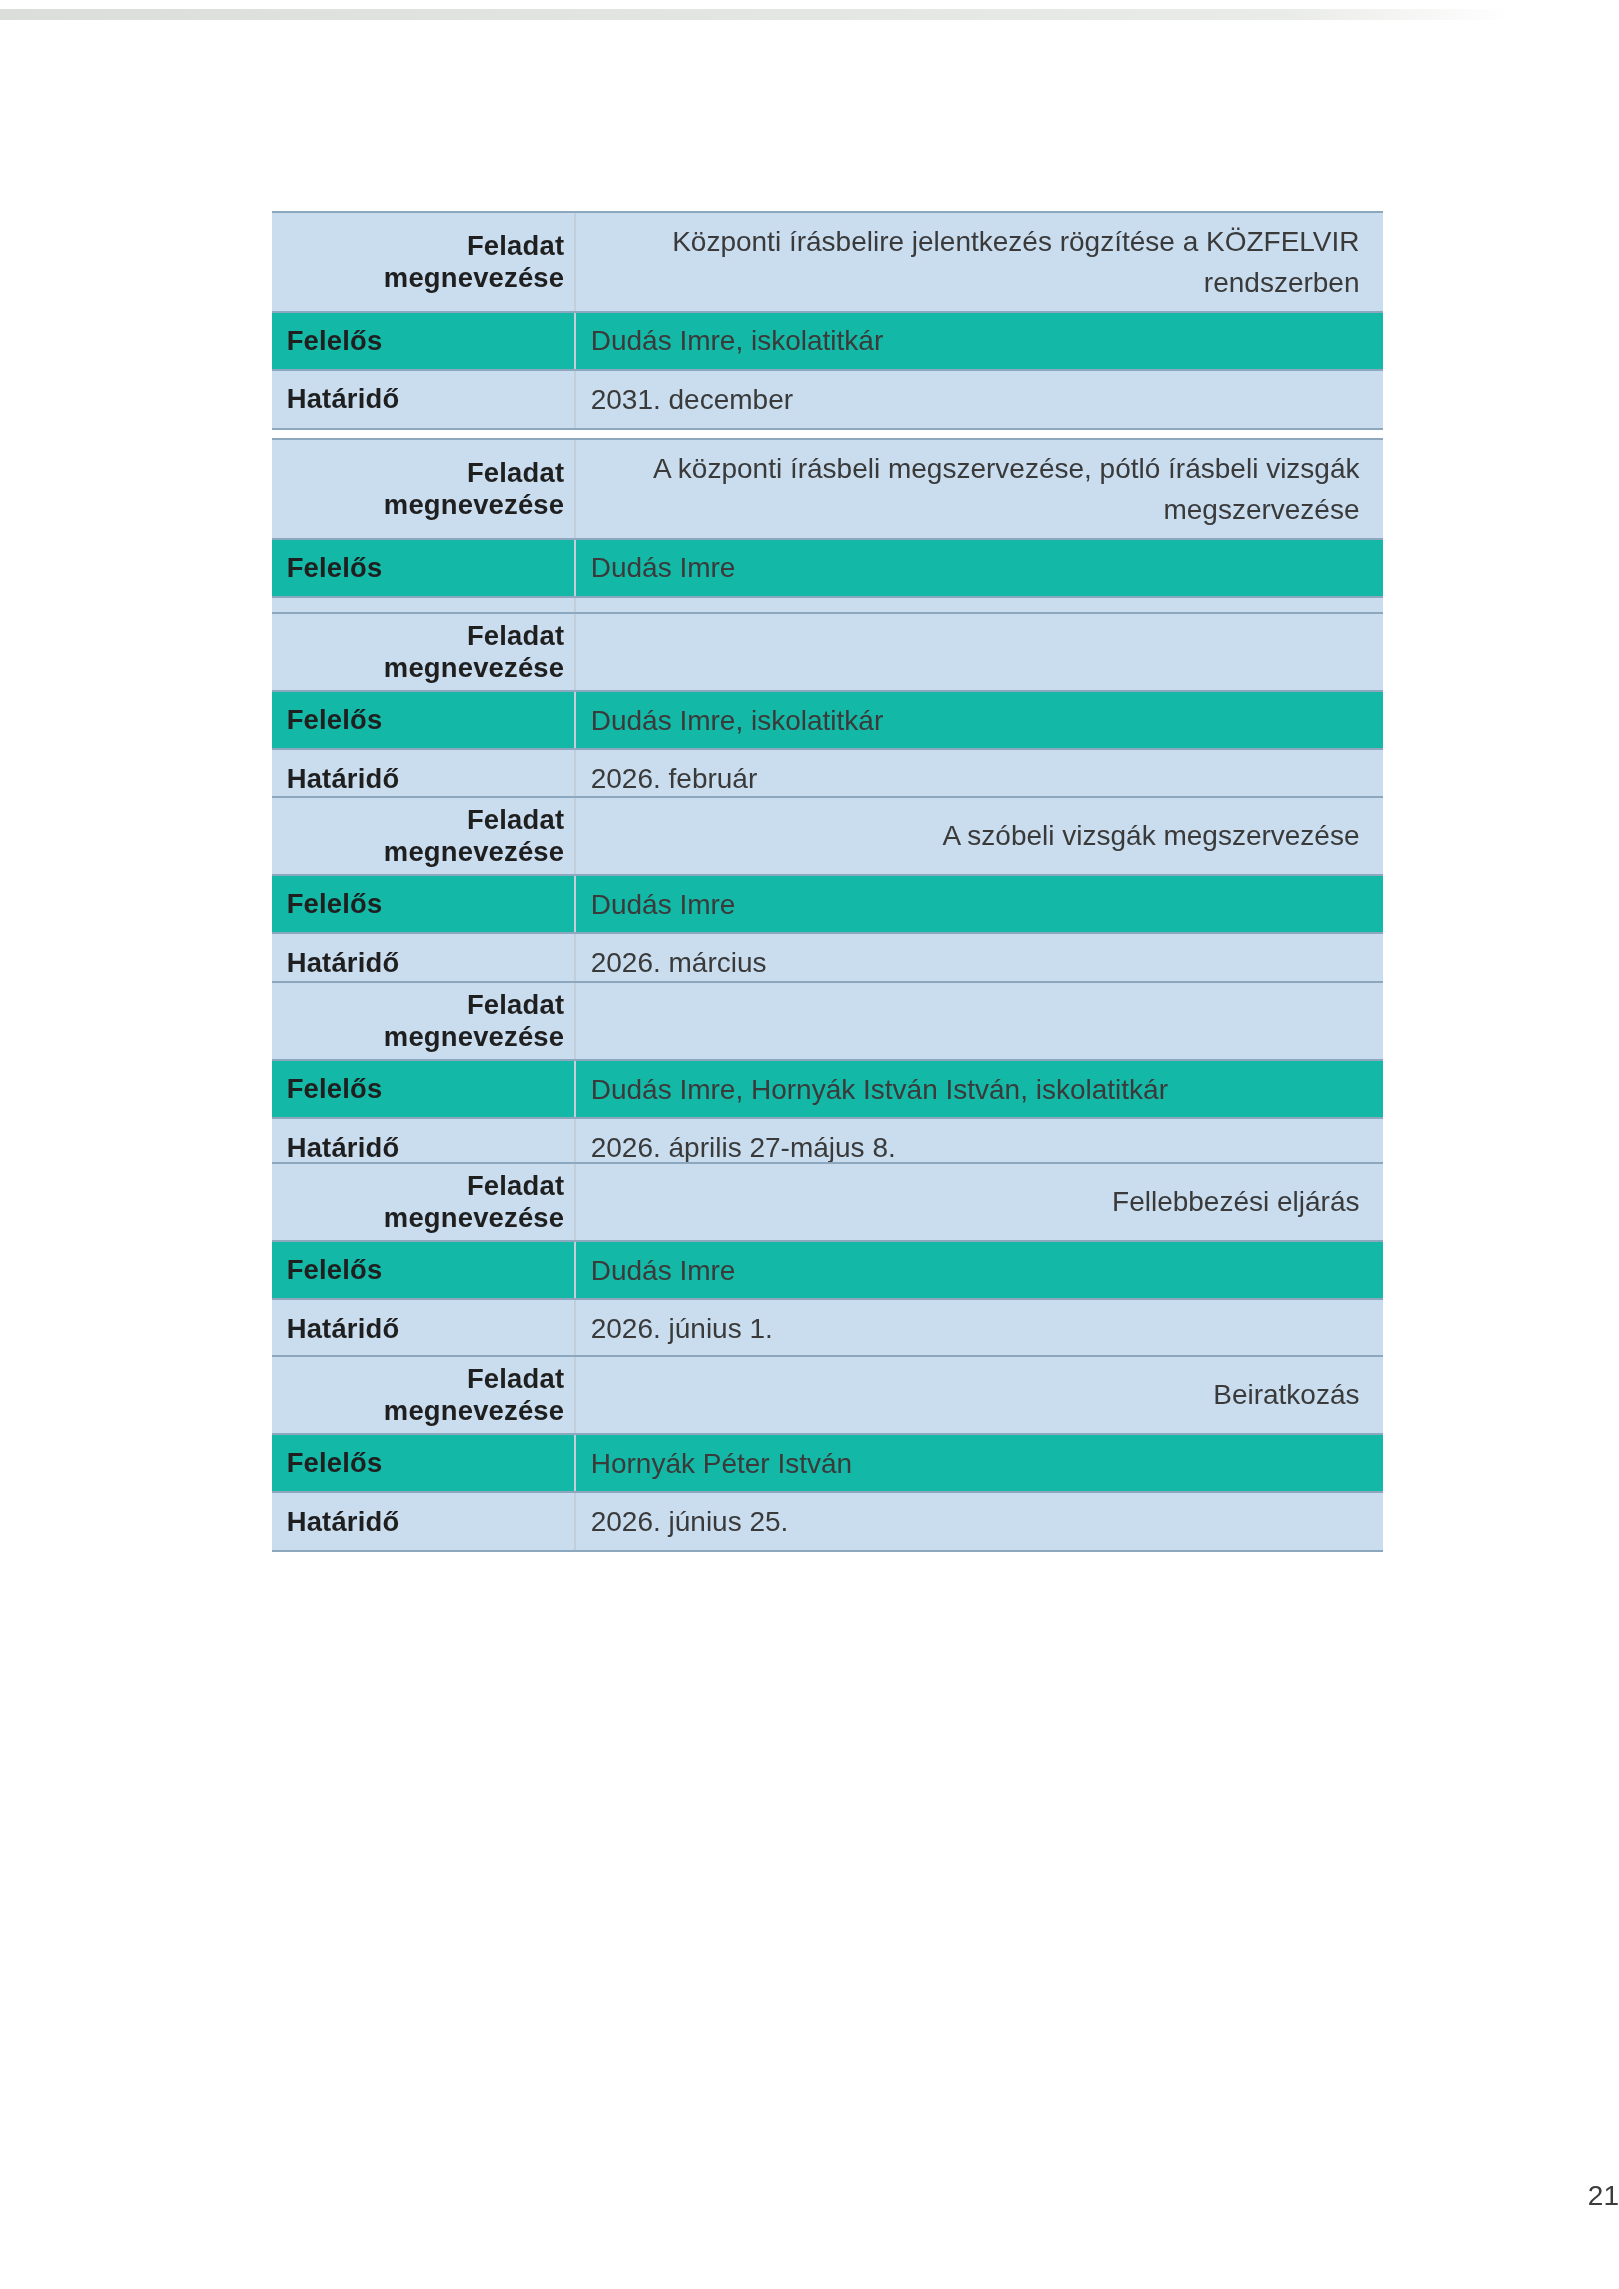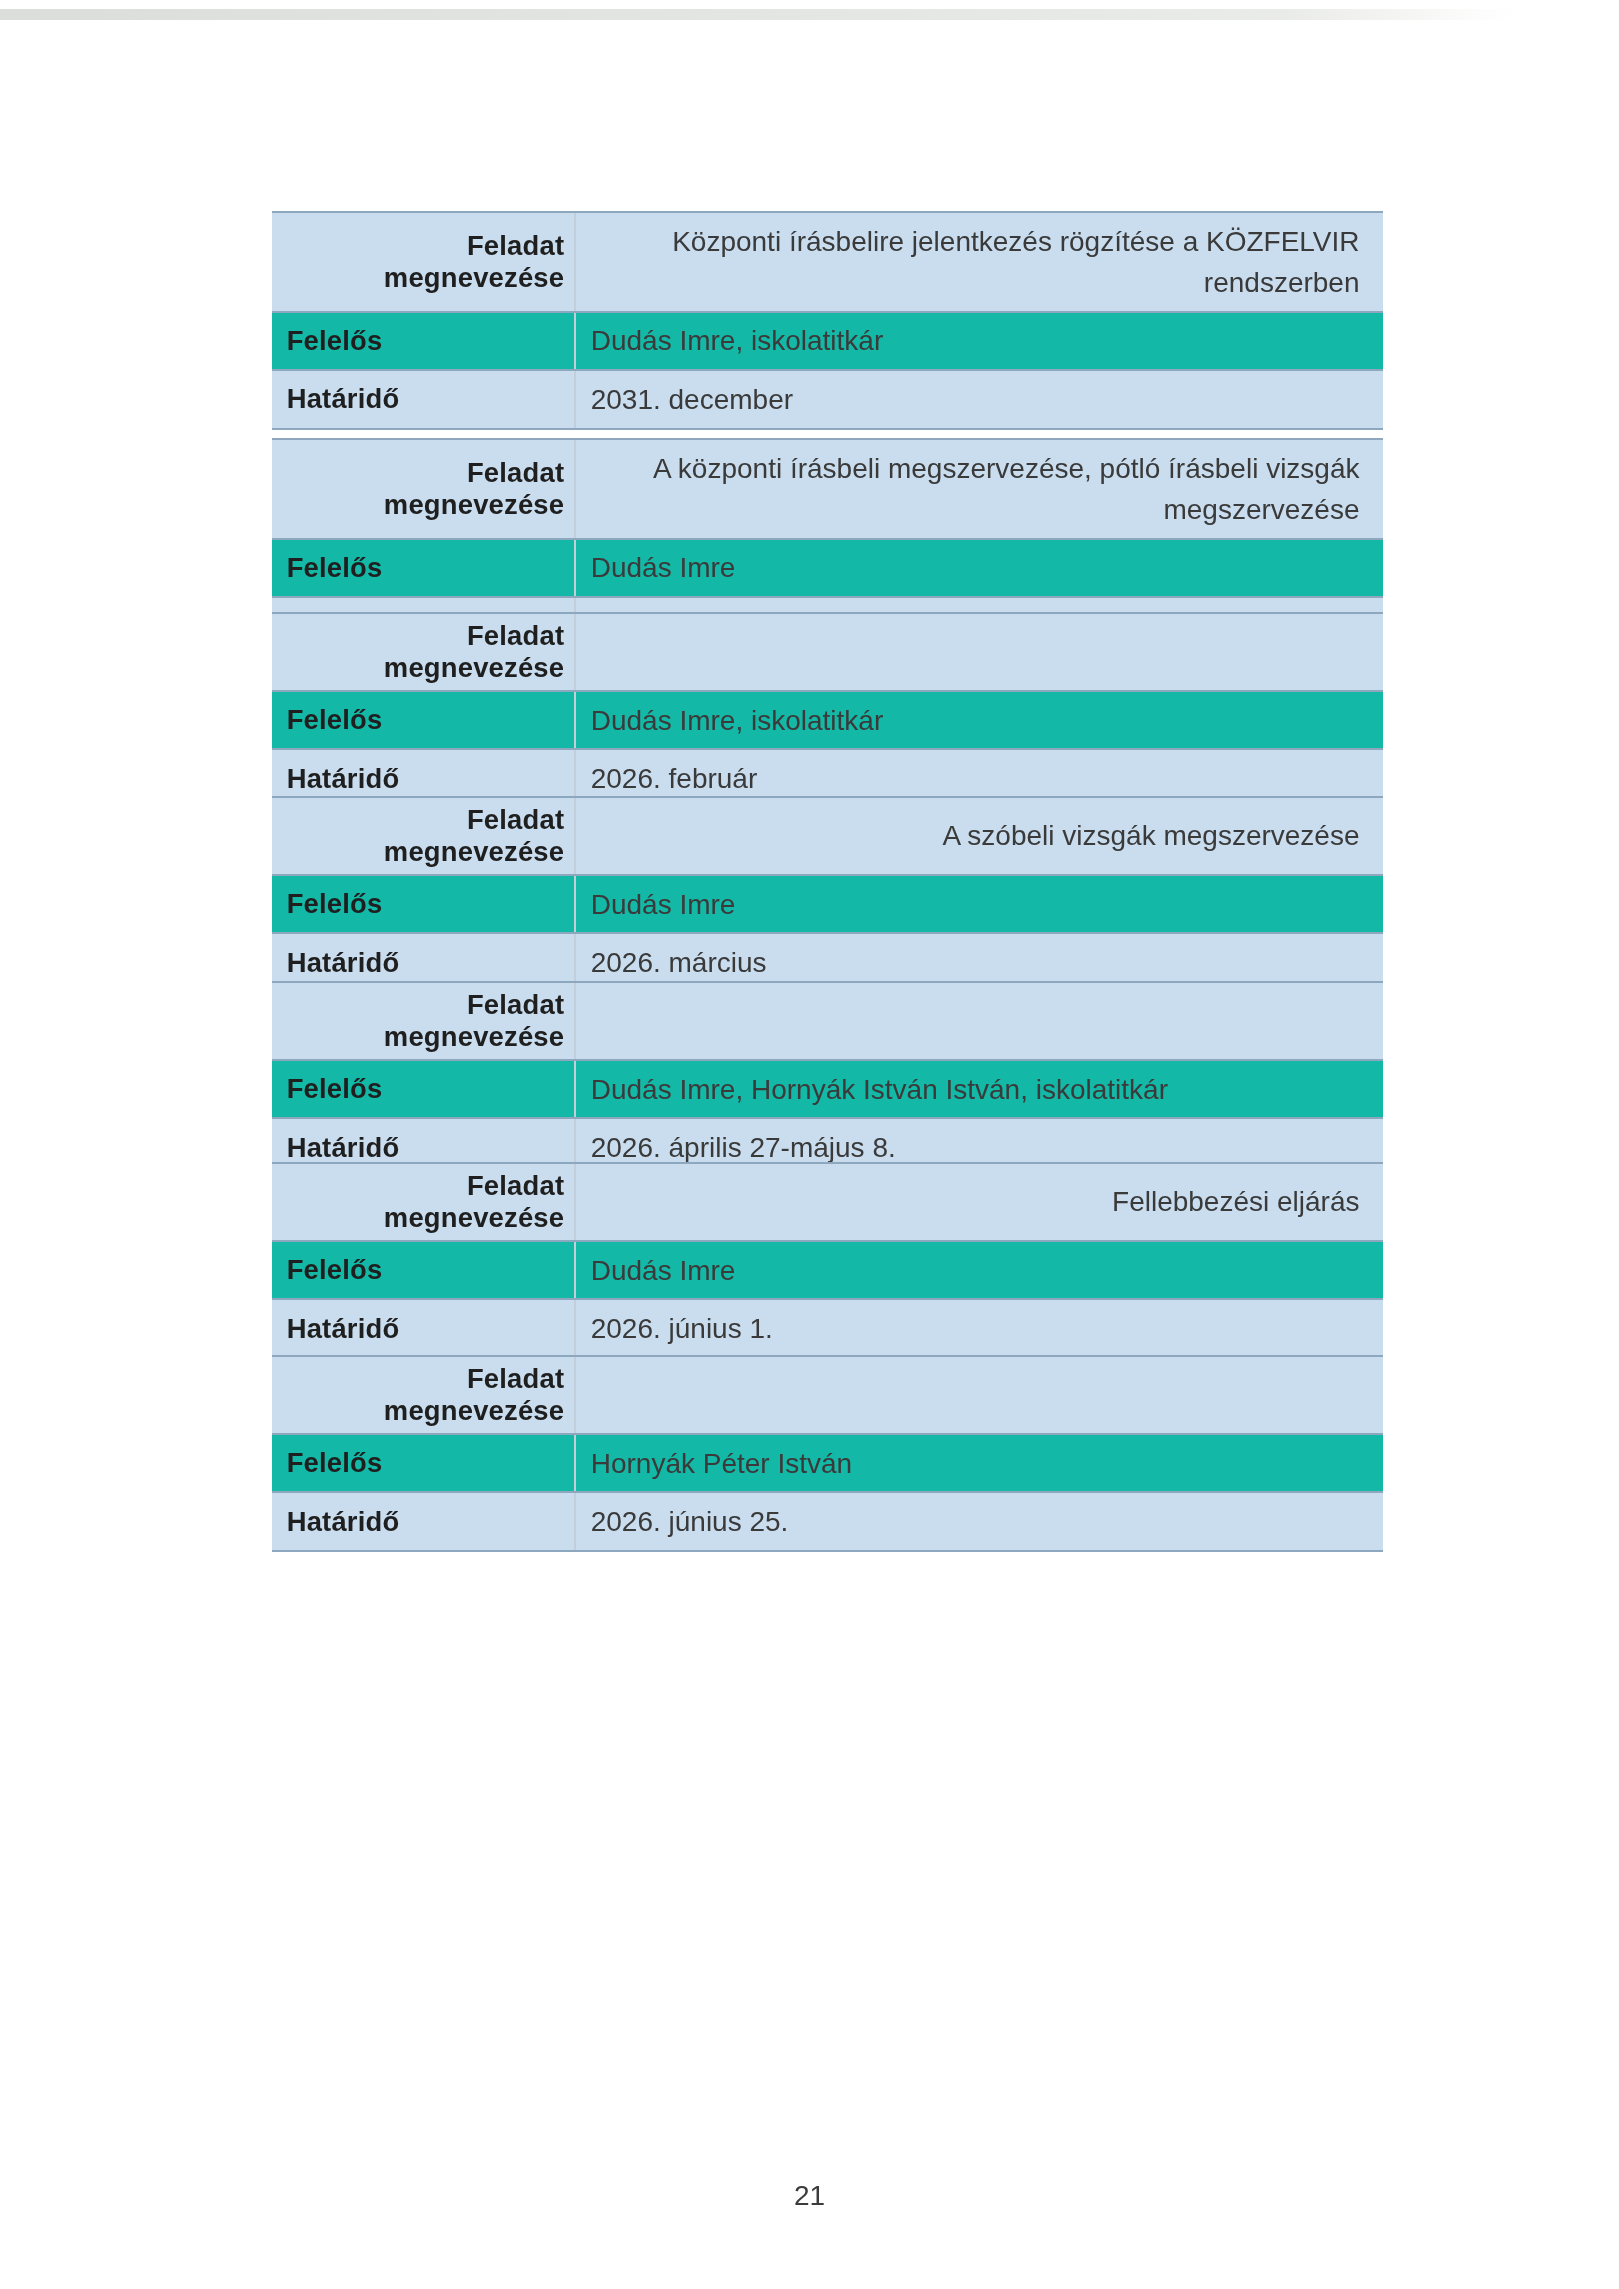--- a/index.html
+++ b/index.html
@@ -64,21 +64,21 @@
     padding: 7.8px 23.5px 7.8px 14.7px;
     font-size: 28px;
     line-height: 41px;
     color: #3a3a3a;
   }
   .page-number {
     position: absolute;
     top: 2180px;
     left: 0;
     width: 1619px;
-    text-align: center;
+    text-align: right;
     font-size: 28px;
     color: #3c3c3c;
     font-family: "Liberation Sans", sans-serif;
   }
 </style>
 </head>
 <body>
 
 <div class="page">
 
@@ -168,20 +168,21 @@
     </div>
     <div class="t-row blue last">
       <div class="cell-label">Határidő</div>
       <div class="cell-value">2026. június 1.</div>
     </div>
   </div>
 
   <div class="sched-table" style="top:1355px">
     <div class="t-row blue head">
       <div class="cell-label">Feladat megnevezése</div>
+      <div class="cell-value">Beiratkozás</div>
     </div>
     <div class="t-row white mid">
       <div class="cell-label">Felelős</div>
       <div class="cell-value">Hornyák Péter István</div>
     </div>
     <div class="t-row blue last">
       <div class="cell-label">Határidő</div>
       <div class="cell-value">2026. június 25.</div>
     </div>
   </div>

